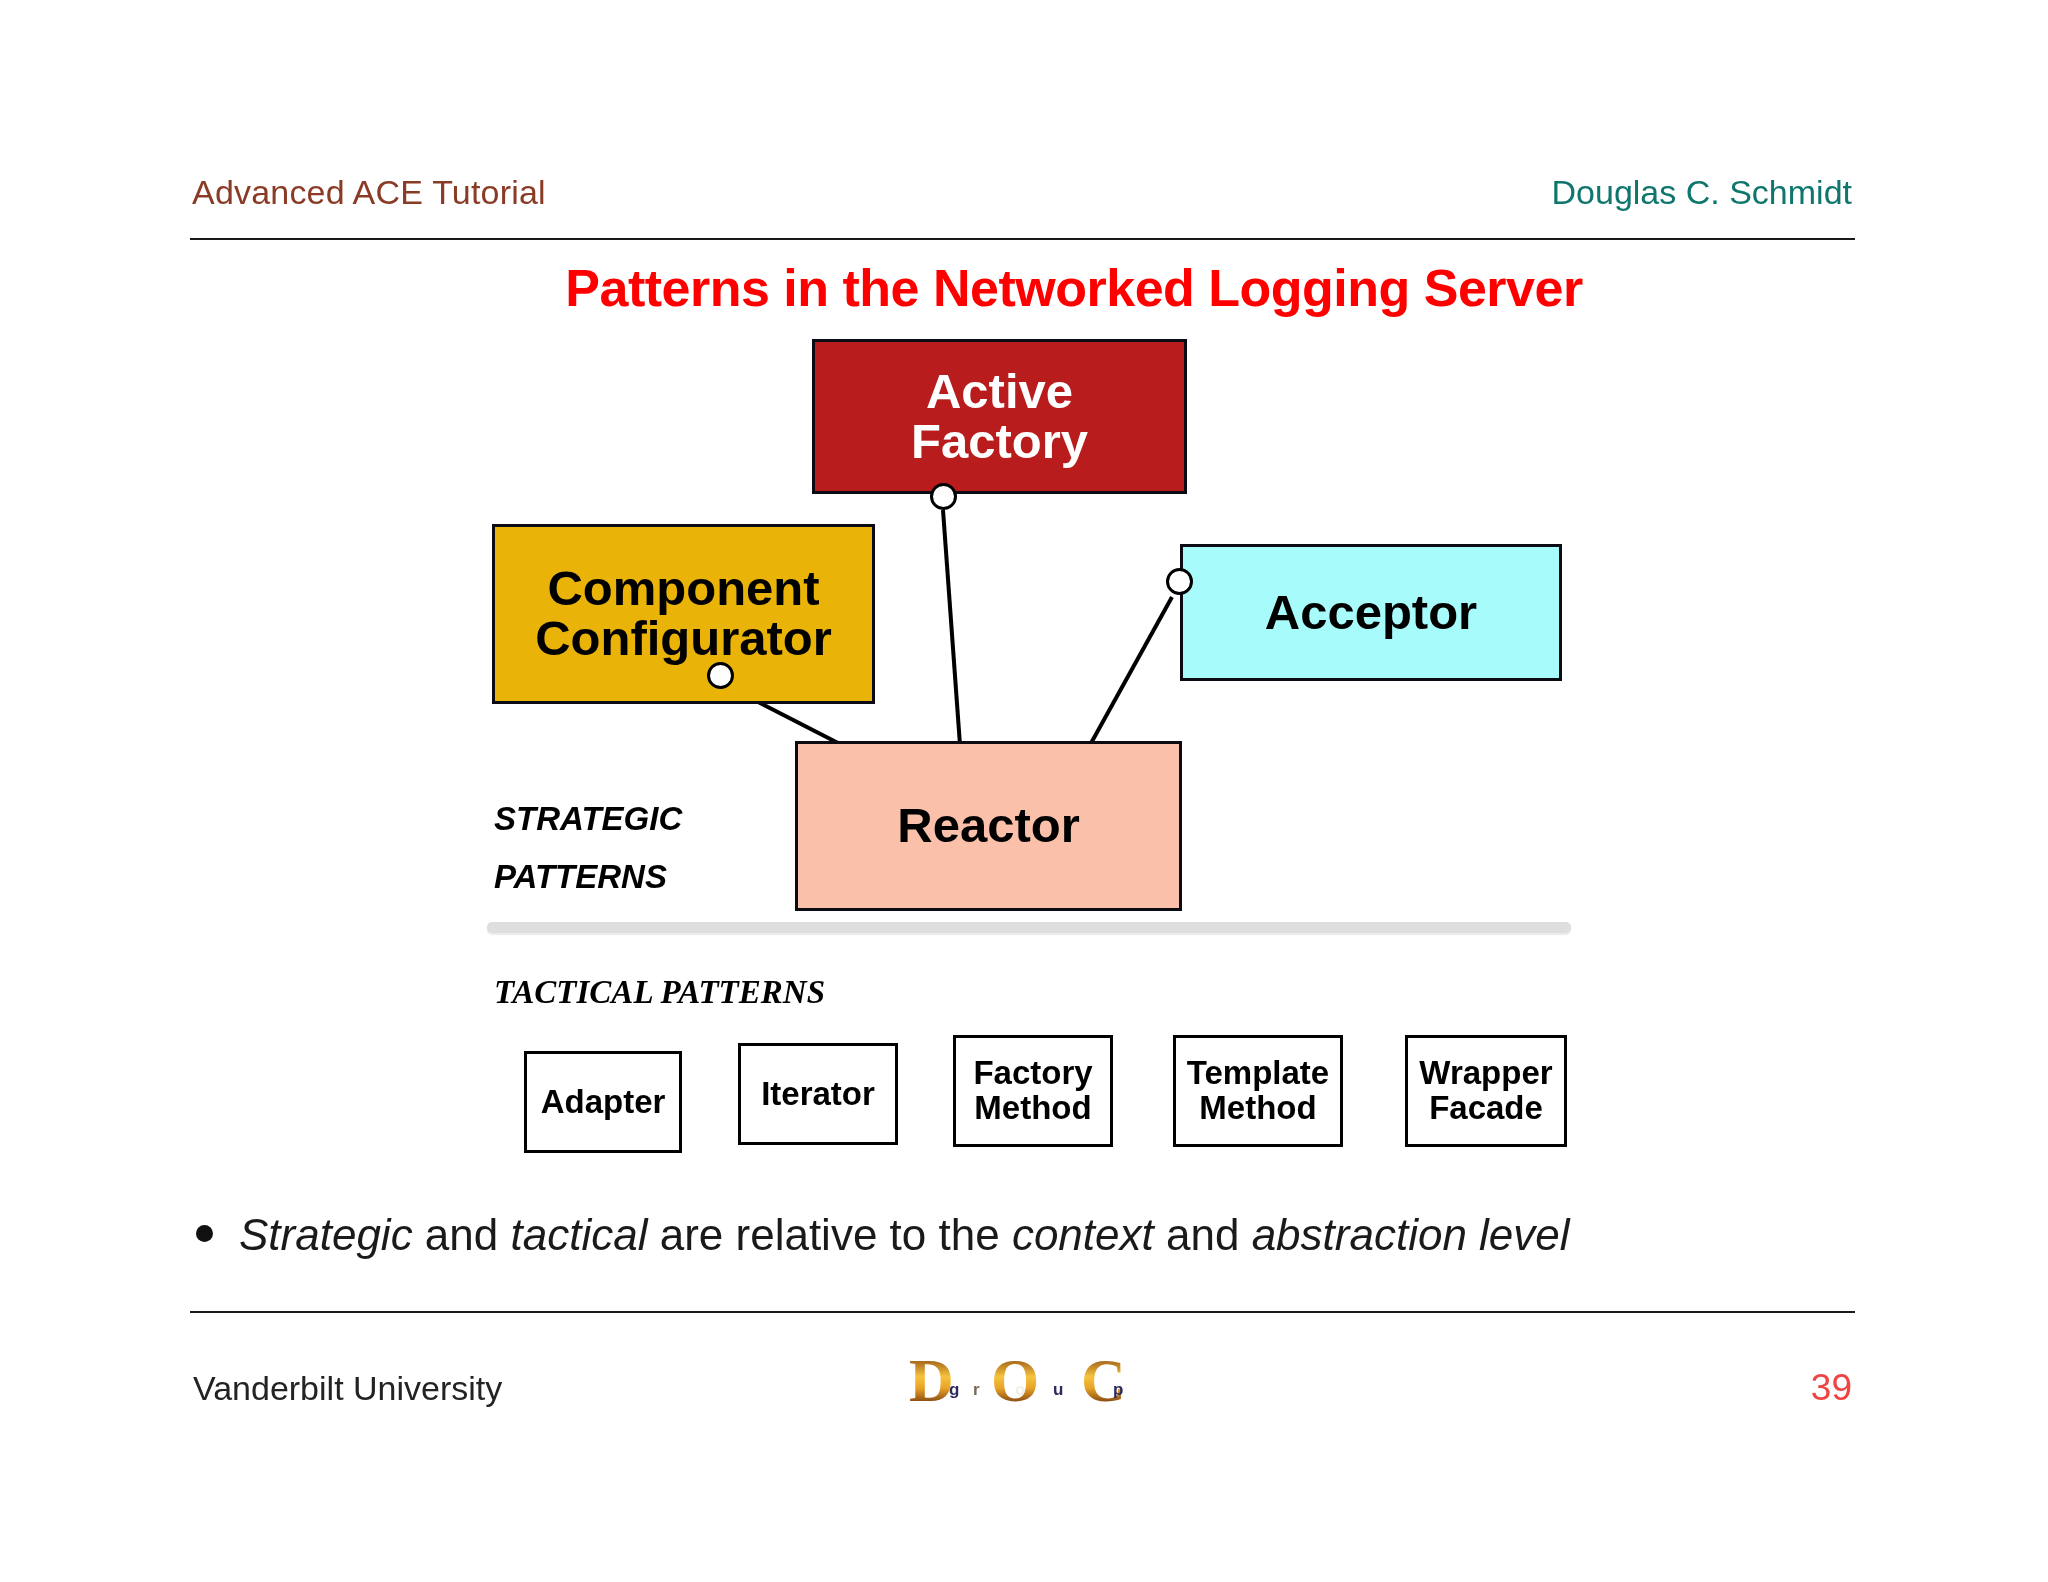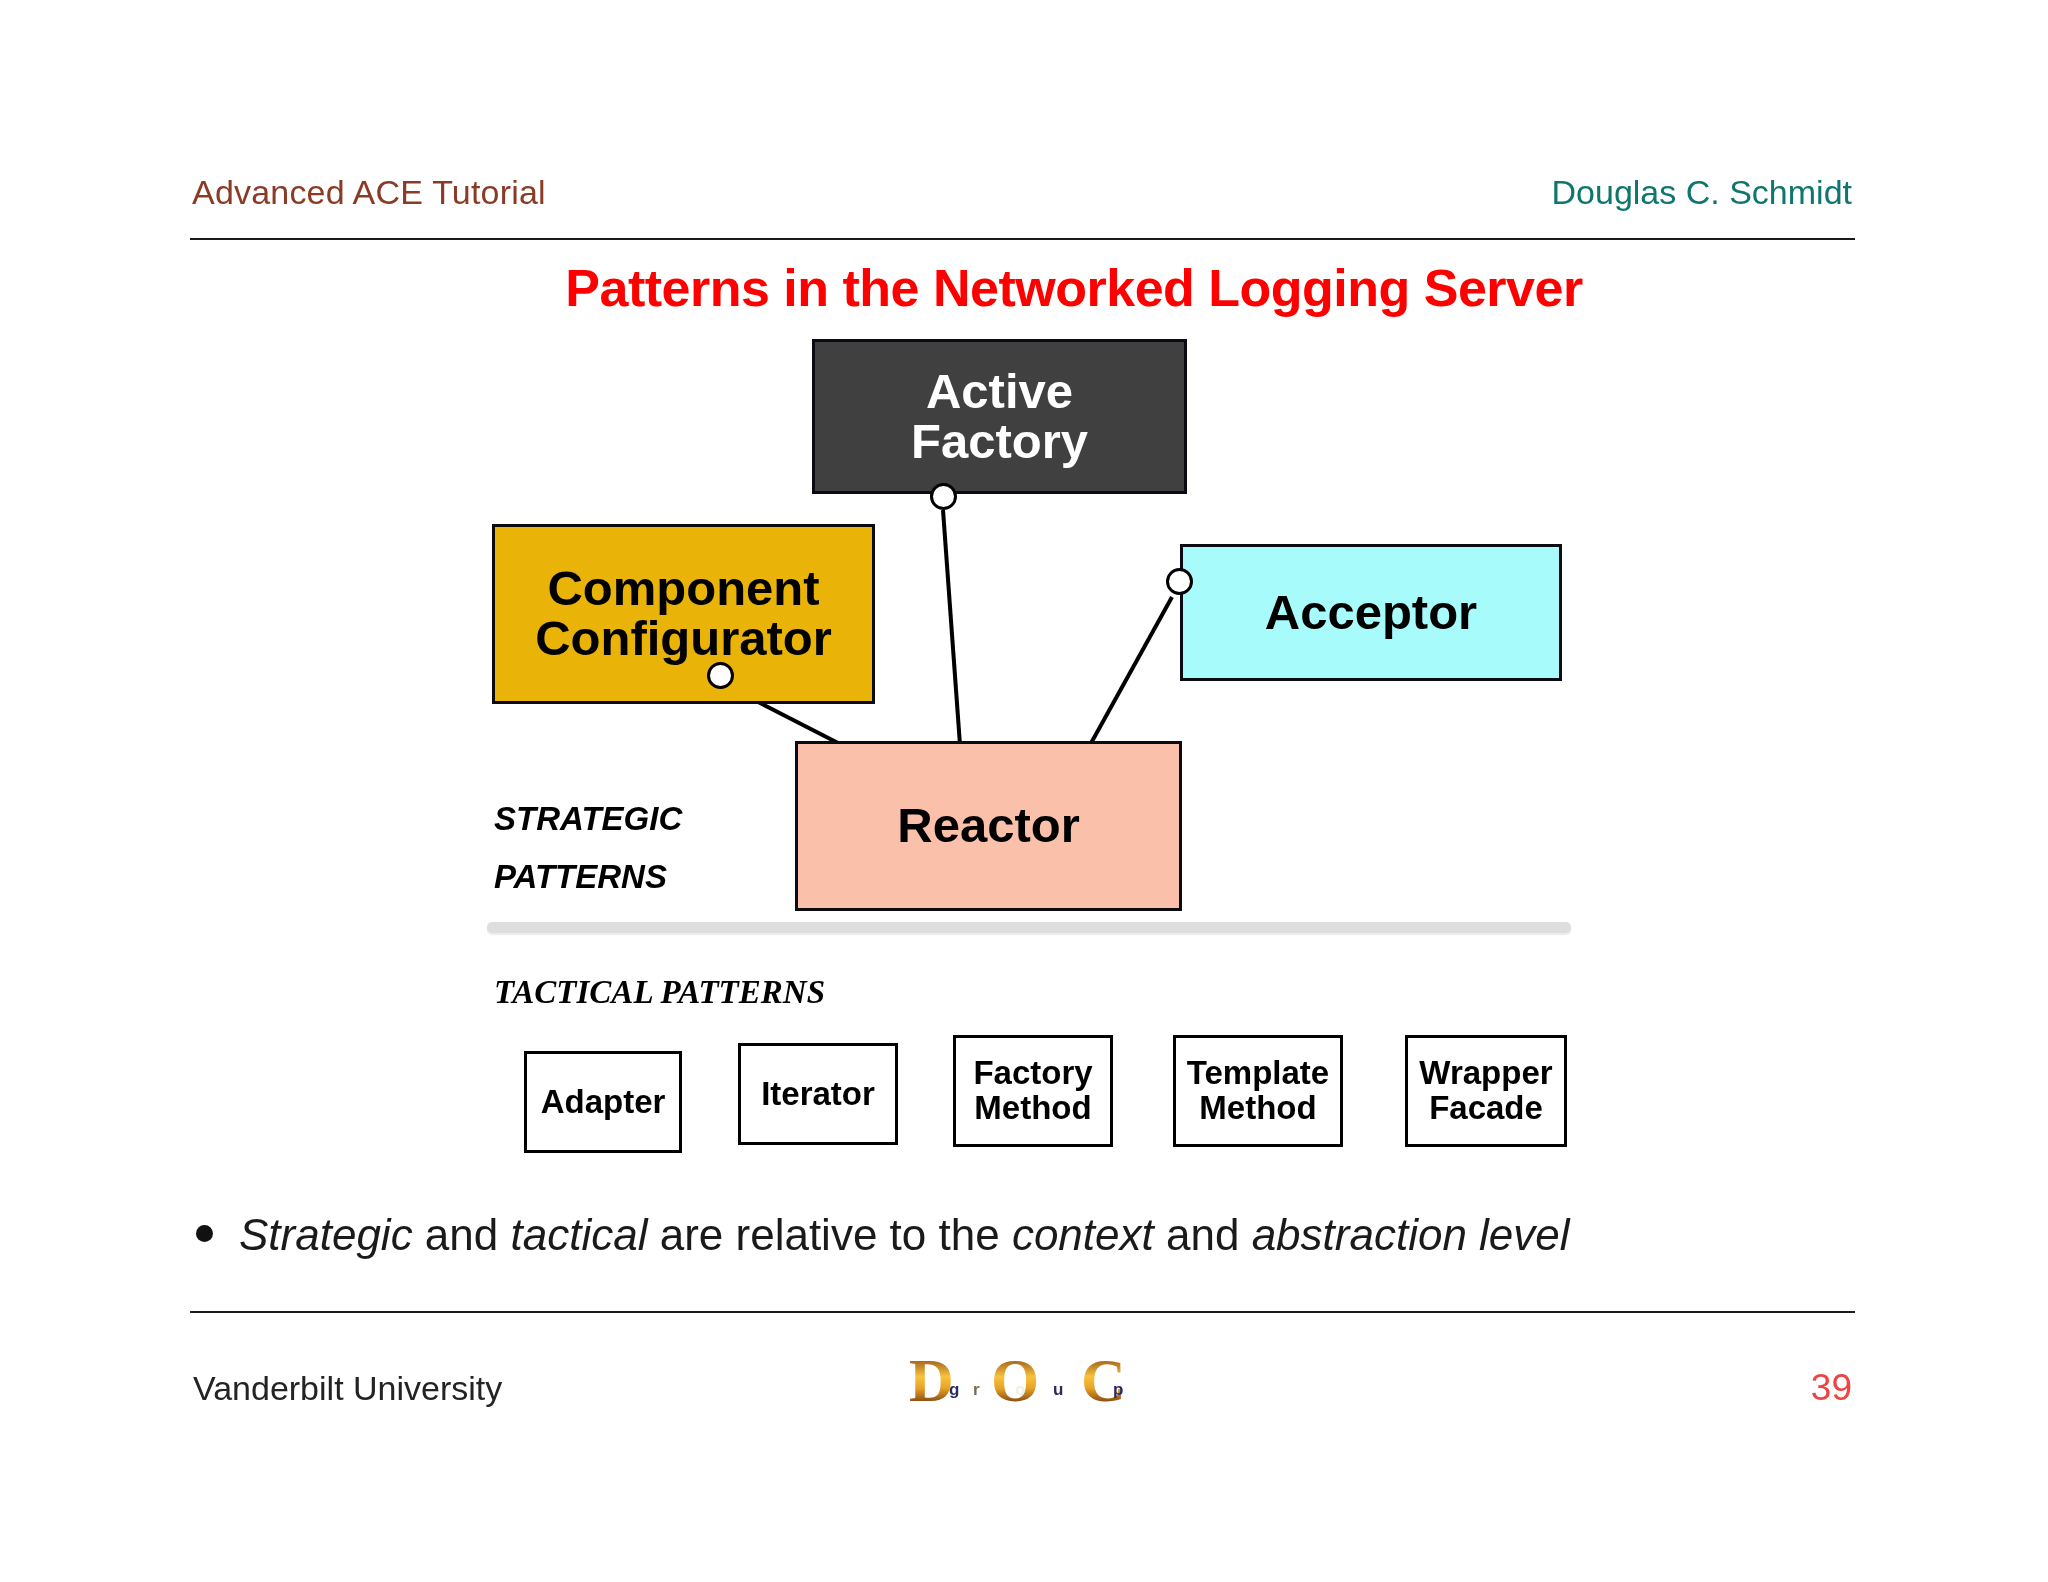--- a/index.html
+++ b/index.html
@@ -86,21 +86,21 @@
     align-items: center;
     justify-content: center;
     text-align: center;
     font-weight: bold;
     line-height: 1.02;
   }
 
   #box-active-object {
     left: 812px; top: 339px;
     width: 375px; height: 155px;
-    background: #404040;
+    background: #b91c1c;
     color: #ffffff;
     font-size: 49px;
   }
   #box-component-configurator {
     left: 492px; top: 524px;
     width: 383px; height: 180px;
     background: #eab308;
     color: #000000;
     font-size: 49px;
   }

